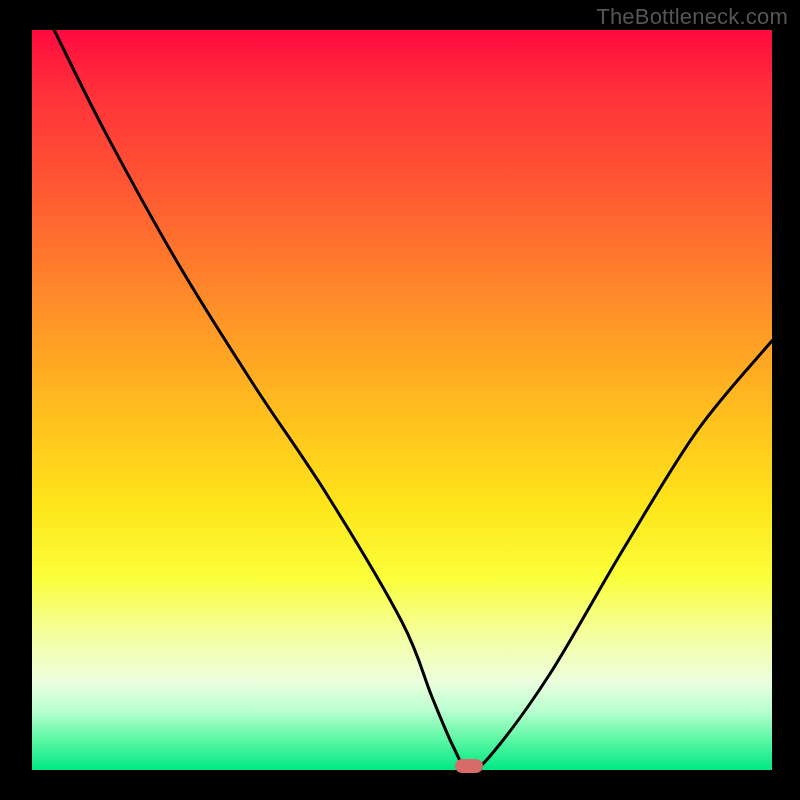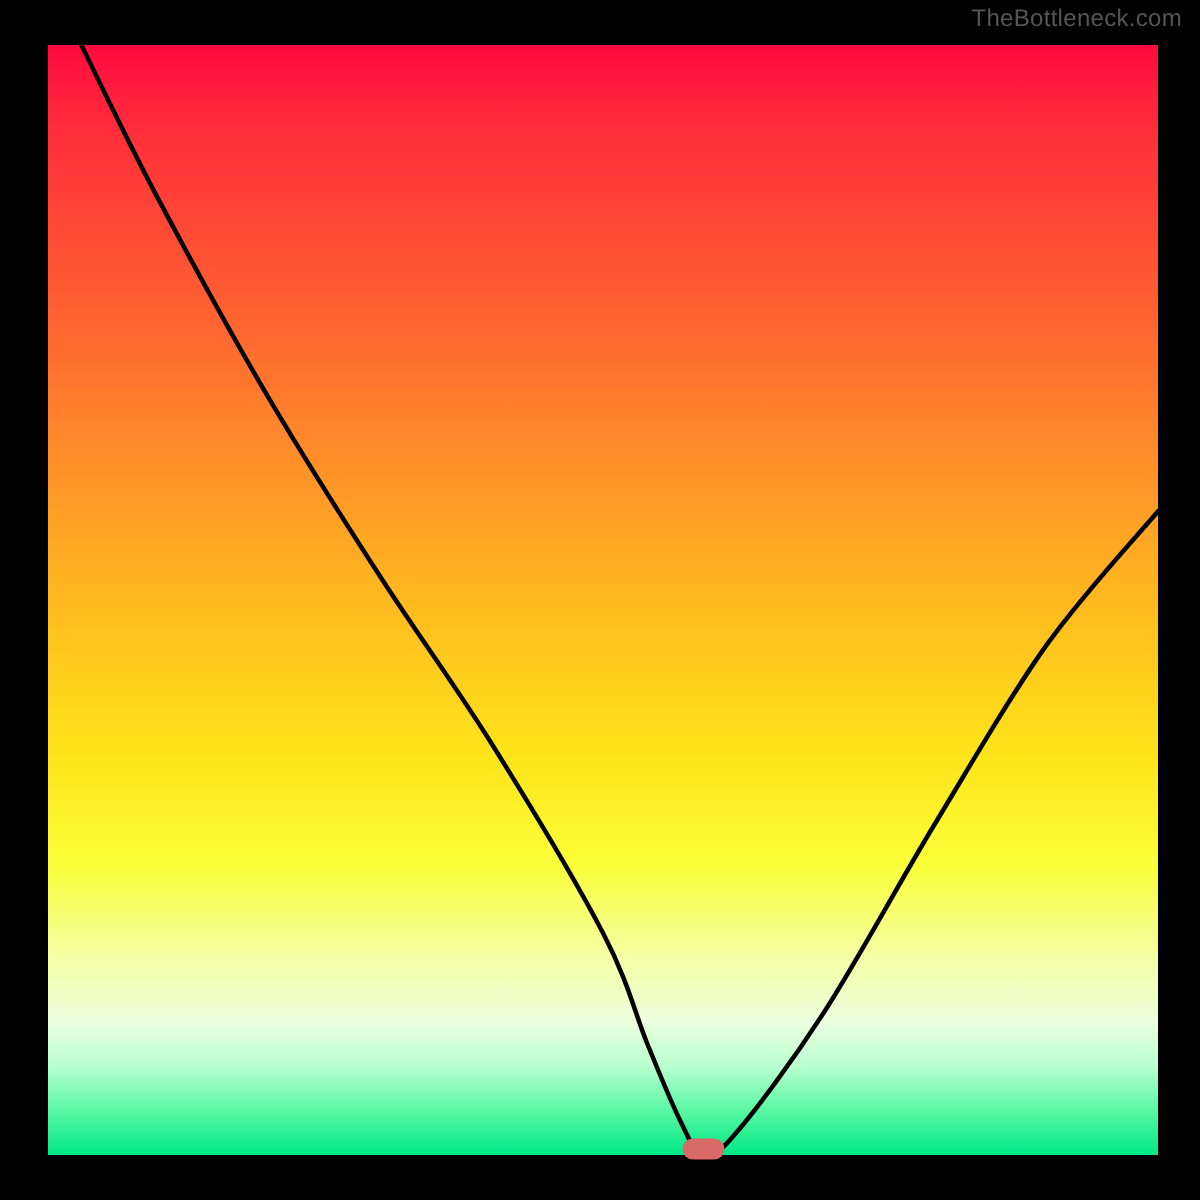--- a/index.html
+++ b/index.html
@@ -15,21 +15,21 @@
     position: relative;
     width: 800px;
     height: 800px;
     background: #000;
   }
   .watermark {
     position: absolute;
     top: 4px;
     right: 12px;
     color: #555;
-    font-size: 16px;
+    font-size: 22px;
     font-weight: 500;
     letter-spacing: 0.2px;
     z-index: 20;
   }
   .plot-area {
     position: absolute;
     left: 32px;
     top: 30px;
     width: 740px;
     height: 740px;

